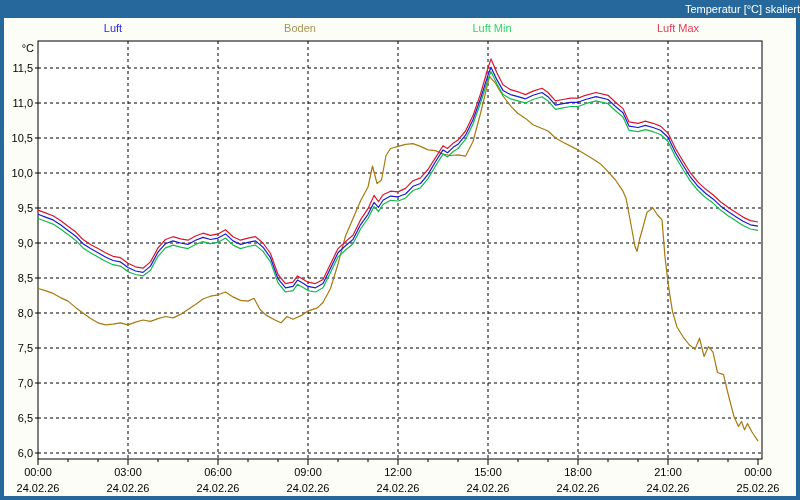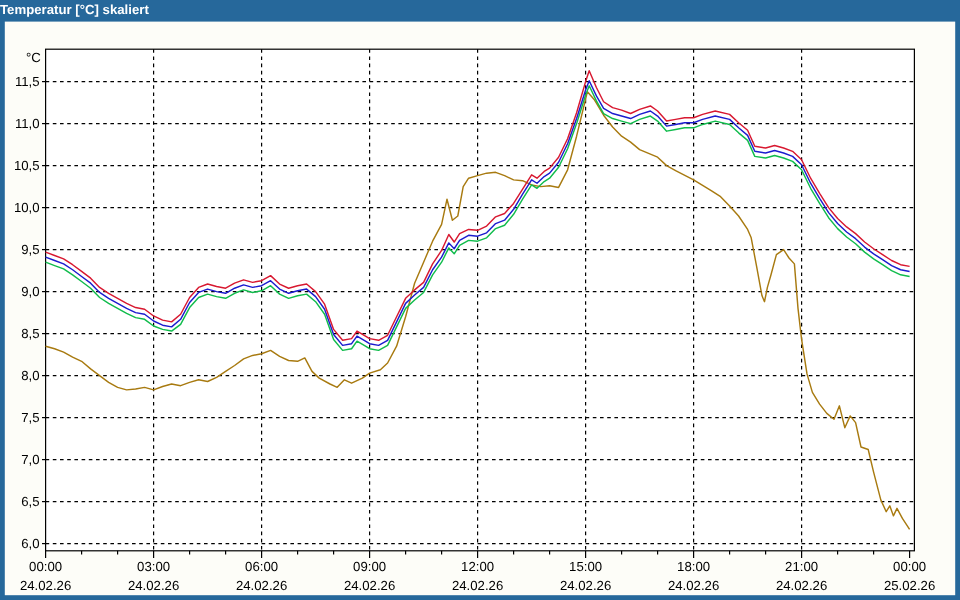--- a/index.html
+++ b/index.html
@@ -3,22 +3,22 @@
 <meta charset="utf-8">
 <style>
   html,body{margin:0;padding:0;background:#d8d8d8;}
   .window{
     position:relative;width:800px;height:500px;
     background:#26689B;overflow:hidden;
     font-family:"Liberation Sans",sans-serif;
   }
   .titlebar{
     position:absolute;left:0;top:0;width:800px;height:18px;
-    color:#ffffff;font-size:11px;font-weight:bold;
-    text-align:left;line-height:18px;
+    color:#ffffff;font-size:11px;font-weight:normal;
+    text-align:right;line-height:18px;
   }
   .content{
     position:absolute;left:4px;top:18px;right:4px;bottom:4px;
     background:#fdfdf8;
   }
   .legend{position:absolute;left:0;top:21px;width:800px;height:14px;}
   .legend-item{
     position:absolute;top:0;transform:translateX(-50%);
     font-size:11px;line-height:14px;white-space:nowrap;
   }
@@ -26,20 +26,26 @@
   svg text{font-family:"Liberation Sans",sans-serif;}
 </style>
 </head>
 <body>
 
 <div class="window">
   <div class="titlebar">
     <span>Temperatur [°C] skaliert</span>
   </div>
   <div class="content"></div>
+  <div class="legend">
+    <span class="legend-item" id="leg0" style="color: rgb(42, 42, 224); left: 113px;">Luft</span>
+    <span class="legend-item" id="leg1" style="color: rgb(163, 149, 82); left: 300px;">Boden</span>
+    <span class="legend-item" id="leg2" style="color: rgb(43, 213, 107); left: 492px;">Luft Min</span>
+    <span class="legend-item" id="leg3" style="color: rgb(224, 58, 90); left: 678px;">Luft Max</span>
+  </div>
   <svg id="plot" width="800" height="500">
       <rect x="38" y="41" width="724" height="418" fill="#ffffff" stroke="#000" stroke-width="1"></rect>
       <g stroke="#000" stroke-width="1" stroke-dasharray="3 3">
         <line x1="38" y1="68" x2="762" y2="68"></line>
         <line x1="38" y1="103" x2="762" y2="103"></line>
         <line x1="38" y1="138" x2="762" y2="138"></line>
         <line x1="38" y1="173" x2="762" y2="173"></line>
         <line x1="38" y1="208" x2="762" y2="208"></line>
         <line x1="38" y1="243" x2="762" y2="243"></line>
         <line x1="38" y1="278" x2="762" y2="278"></line>

